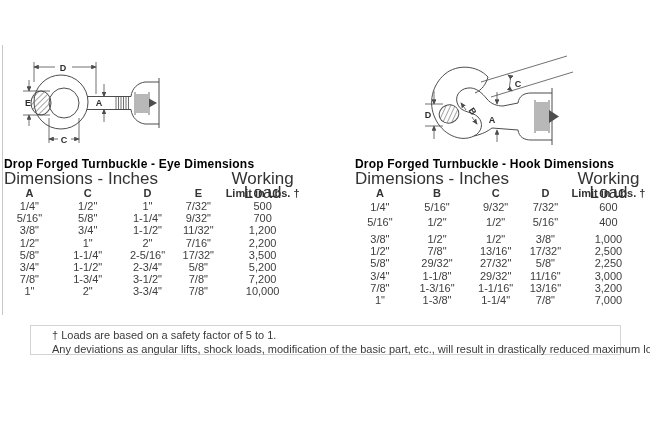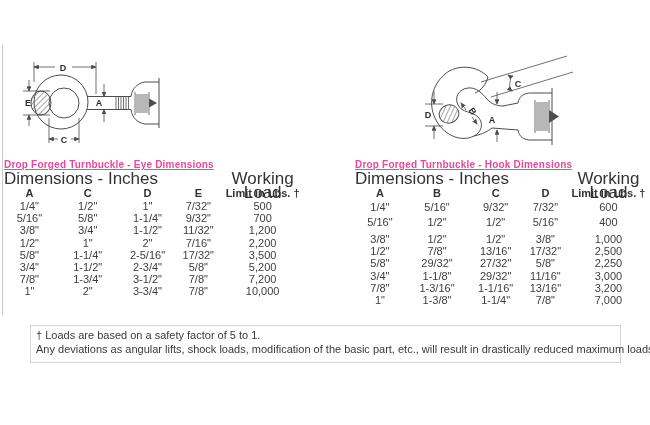--- a/index.html
+++ b/index.html
@@ -11,40 +11,40 @@
   .drawing { position:absolute; }
   #eye-drawing  { left:3px;   top:42px; }
   #hook-drawing { left:385px; top:50px; }
   .dline  { stroke:#4d4d4d; stroke-width:1; fill:none; }
   .dthin  { stroke:#4d4d4d; stroke-width:0.8; fill:none; }
   .dtext  { font-family:"Liberation Sans", sans-serif; font-size:9px; font-weight:bold; fill:#2d2d2d; }
   .section { position:absolute; top:157px; }
   .eye-sec  { left:4px;   width:299px; }
   .hook-sec { left:355px; width:293px; }
   .sec-title {
-    font-size:10px; font-weight:bold; color:#ec4899; line-height:15px;
-    white-space:nowrap; letter-spacing:0.2px;text-decoration:underline;
+    font-size:12px; font-weight:bold; color:#000000; line-height:15px;
+    white-space:nowrap; letter-spacing:0.2px;
   }
   .sec-subhead { position:relative; height:14px; font-size:17px; font-weight:normal; color:#333; line-height:14px; }
   .wll-head { position:absolute; right:0; top:0; width:27%; text-align:center;margin-left:40px; }
   table.dim-table { width:100%; border-collapse:collapse; table-layout:fixed; }
   .dim-table th {
     font-size:11px; font-weight:bold; color:#333; height:14px; padding:0;
     text-align:center; white-space:nowrap;
   }
   .dim-table td {
     font-size:11px; color:#3d3d3d; height:12.2px; padding:0;
     text-align:center; white-space:nowrap;
   }
   .hook-table tbody tr:nth-child(-n+2) td { height:14.5px; }
   .hook-table tbody tr:nth-child(2) td { padding-bottom:4px; }
   .footnotes {
-    position:absolute; left:30px; top:325px; width:591px; height:38px;
+    position:absolute; left:30px; top:325px; width:591px; height:30px;
     border:1px solid #d4d4d4; box-sizing:border-box;
-    font-size:11px; line-height:14px; color:#3a3a3a; padding:2px 0 0 5px;
+    font-size:11px; line-height:14px; color:#3a3a3a; padding:2px 0 0 21px;
     white-space:nowrap;
   }
 </style>
 </head>
 <body>
 
 <div class="vrule"></div>
 
 <svg id="eye-drawing" class="drawing" width="159" height="114" viewBox="0 0 159 114">
   <defs>

